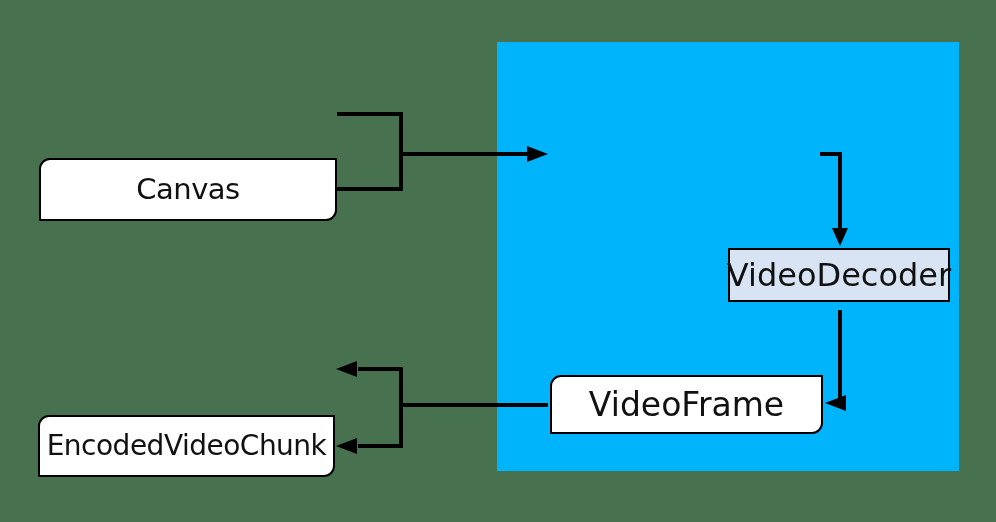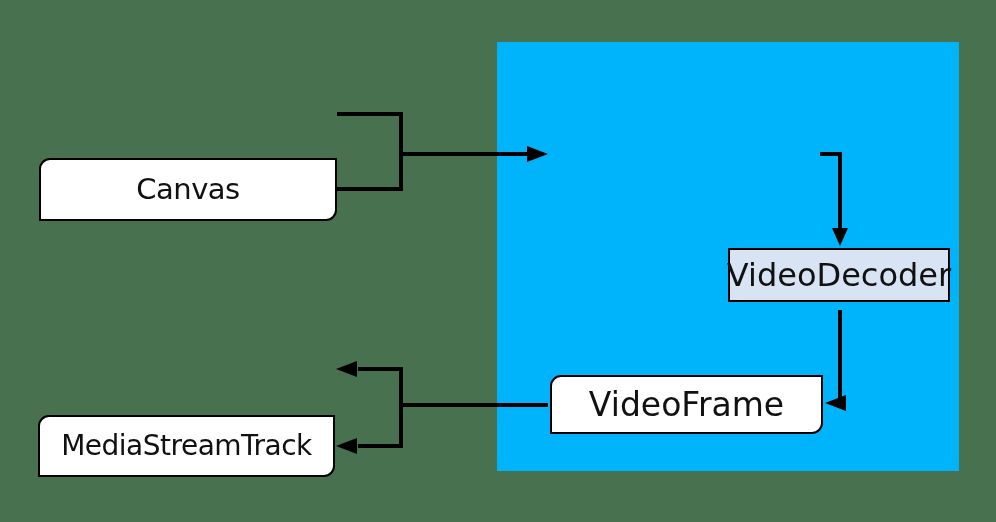--- a/index.html
+++ b/index.html
@@ -78,17 +78,17 @@
     <line class="wire-stroke" x1="401" y1="446" x2="358" y2="446"></line>
 
     <polygon class="wire-fill" points="548,154 527,146 527,162"></polygon>
     <polygon class="wire-fill" points="840,246 832,228 848,228"></polygon>
     <polygon class="wire-fill" points="825,403 846,395 846,411"></polygon>
     <polygon class="wire-fill" points="336,369 357,361 357,377"></polygon>
     <polygon class="wire-fill" points="336,446 357,438 357,454"></polygon>
   </svg>
 
   <div class="node rounded n-network">Canvas</div>
-  <div class="node rounded n-mst">MediaStreamTrack</div>
+  <div class="node rounded n-mst">EncodedVideoChunk</div>
   <div class="node n-vd">VideoDecoder</div>
   <div class="node rounded n-vf">VideoFrame</div>
 
 </div>
 
 </body></html>

